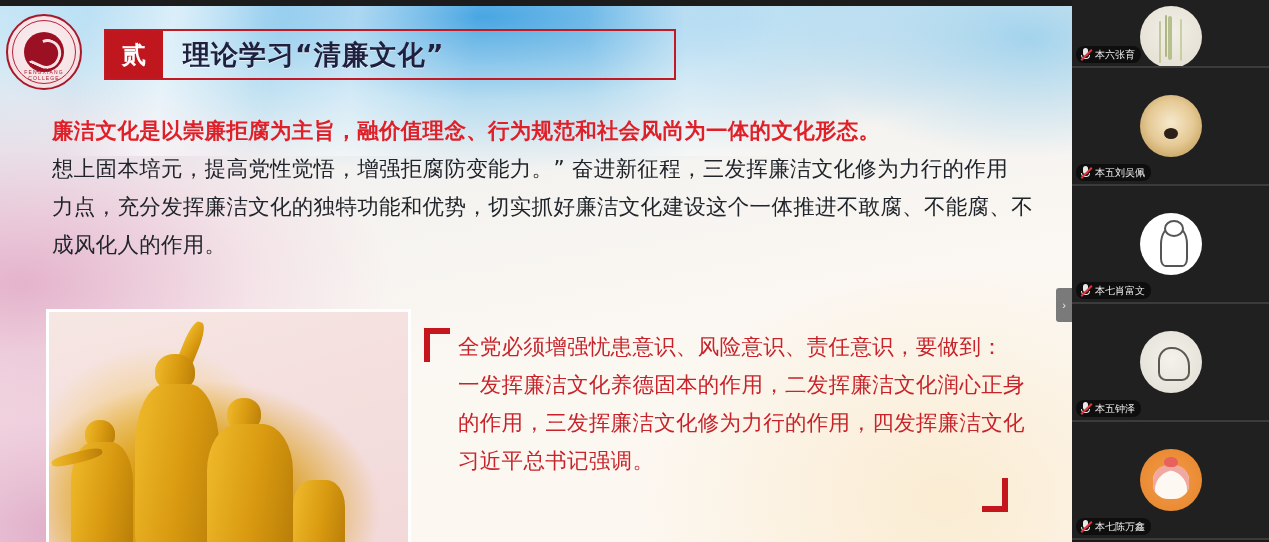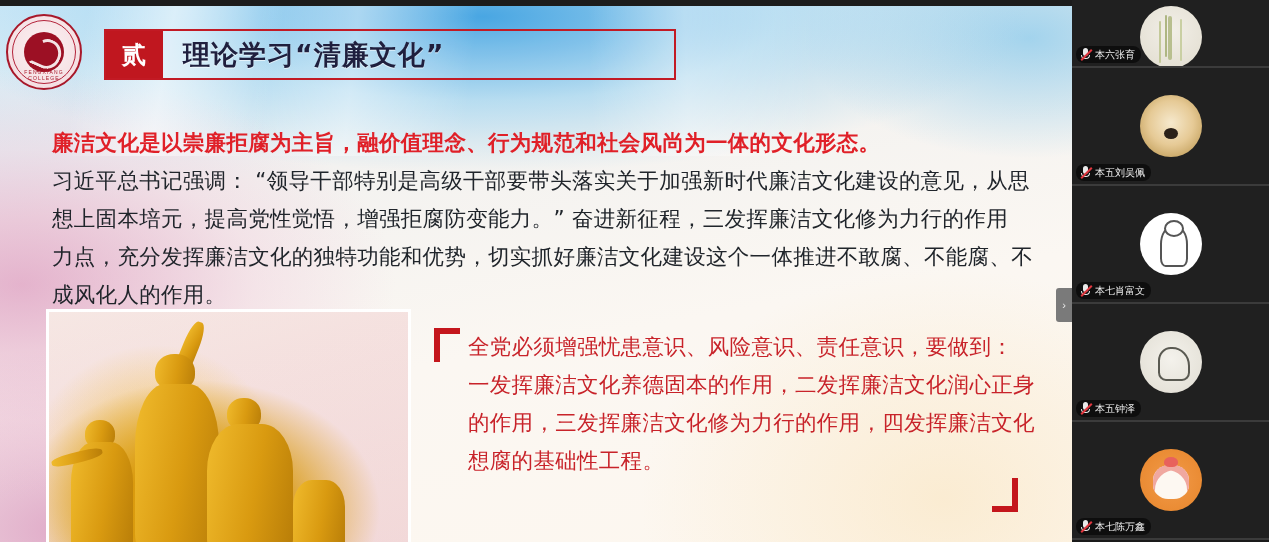--- a/index.html
+++ b/index.html
@@ -101,40 +101,40 @@
     position: absolute; left: 52px; top: 106px; width: 966px;
   }
   .para-line {
     font-family: "DejaVu Sans", sans-serif;
     font-size: 21.5px;
     line-height: 38px;
     color: #20252b;
     white-space: nowrap;
     letter-spacing: 0.3px;
   }
-  .para-line.lead { color: #e02028; font-weight: 600; margin-top: 12px; }
+  .para-line.lead { color: #e02028; font-weight: 600; }
 
   
   #statue-photo {
     position: absolute; left: 46px; top: 303px;
     width: 365px; height: 239px;
     border: 3px solid #ffffff;
     overflow: hidden;
     background:
       radial-gradient(ellipse 250px 180px at 42% 85%, #e8a713 0%, #d99a0e 30%, rgba(246,226,200,0.2) 72%),
       radial-gradient(ellipse 200px 200px at 30% 70%, #f0b92a 0%, rgba(240,185,42,0) 65%),
       linear-gradient(165deg, #f6e8ea 0%, #f4dfe4 40%, #f1d6dd 100%);
   }
   .fig { position: absolute; background: linear-gradient(100deg, #f0bb2d 0%, #d99a10 55%, #b87d08 100%); }
   .fig.head { border-radius: 48% 48% 42% 42%; }
   .fig.body { border-radius: 36% 36% 12% 12%; }
   .fig.arm { border-radius: 40%; }
 
   
-  #quote-block { position: absolute; left: 434px; top: 322px; width: 600px; }
+  #quote-block { position: absolute; left: 424px; top: 322px; width: 600px; }
   .bracket {
     position: absolute; border: 6px solid #c4161c;
   }
   .bracket.tl {
     left: 0; top: 0; width: 26px; height: 34px;
     border-right: none; border-bottom: none;
   }
   .bracket.br {
     left: 558px; top: 150px; width: 26px; height: 34px;
     border-left: none; border-top: none;
@@ -278,21 +278,20 @@
         <div class="seal-en">FENGXIANG COLLEGE</div>
       </div>
 
       <div id="title-bar">
         <div id="title-num">贰</div>
         <div id="title-text">理论学习“清廉文化”</div>
       </div>
 
       <div id="body-text">
           <div class="para-line lead">廉洁文化是以崇廉拒腐为主旨，融价值理念、行为规范和社会风尚为一体的文化形态。</div>
-          <div class="para-line">习近平总书记强调： “领导干部特别是高级干部要带头落实关于加强新时代廉洁文化建设的意见，从思</div>
           <div class="para-line">想上固本培元，提高党性觉悟，增强拒腐防变能力。” 奋进新征程，三发挥廉洁文化修为力行的作用</div>
           <div class="para-line">力点，充分发挥廉洁文化的独特功能和优势，切实抓好廉洁文化建设这个一体推进不敢腐、不能腐、不</div>
           <div class="para-line">成风化人的作用。</div>
         </div>
 
       <div id="statue-photo">
         <div class="fig arm" style="left:132px; top:8px;  width:16px; height:62px; transform:rotate(22deg);"></div>
         <div class="fig head" style="left:106px; top:42px; width:40px; height:36px;"></div>
         <div class="fig body" style="left:86px;  top:72px; width:84px; height:170px;"></div>
         <div class="fig head" style="left:36px;  top:108px;width:30px; height:28px;"></div>
@@ -303,21 +302,21 @@
         <div class="fig body" style="left:244px; top:168px;width:52px; height:74px;"></div>
       </div>
 
       <div id="quote-block">
         <div class="bracket tl"></div>
         <div class="bracket br"></div>
         <div id="quote-lines">
             <div class="quote-line">全党必须增强忧患意识、风险意识、责任意识，要做到：</div>
             <div class="quote-line">一发挥廉洁文化养德固本的作用，二发挥廉洁文化润心正身</div>
             <div class="quote-line">的作用，三发挥廉洁文化修为力行的作用，四发挥廉洁文化</div>
-            <div class="quote-line">想腐的基础性工程。</div>
+            <div class="quote-line">习近平总书记强调。</div>
           </div>
       </div>
 
     </div>
   </div>
 
   <div id="collapse-handle">
     <span>›</span>
   </div>
 

